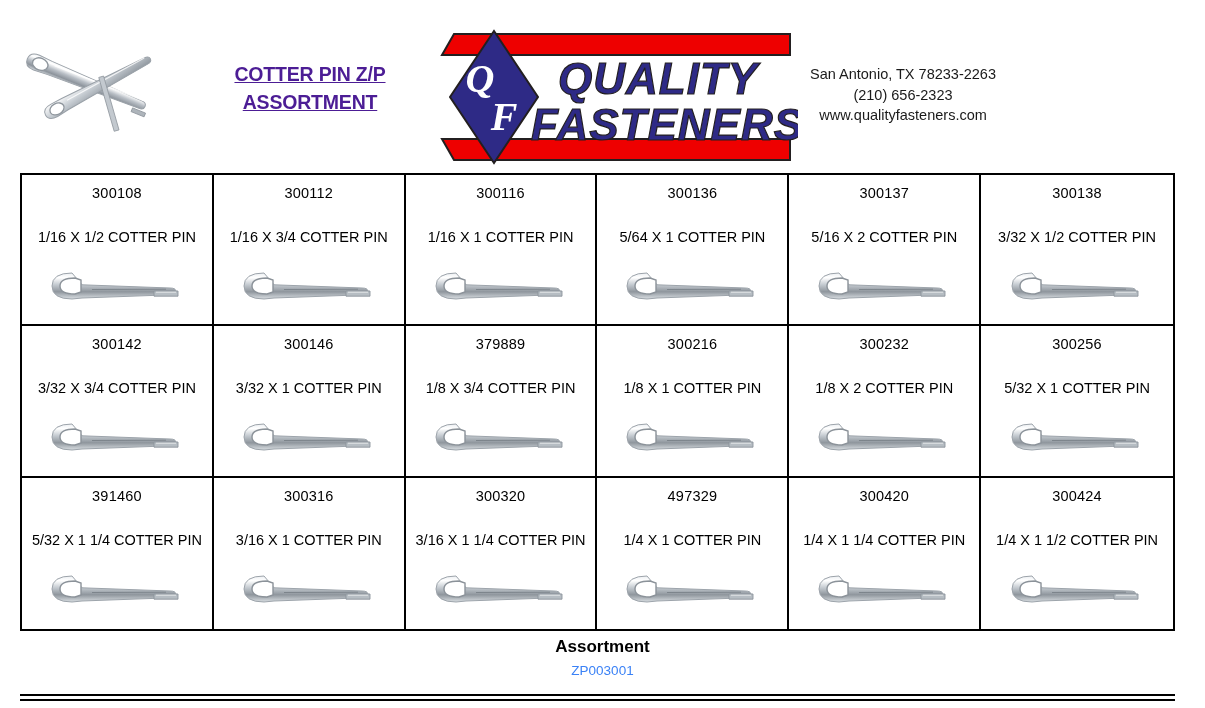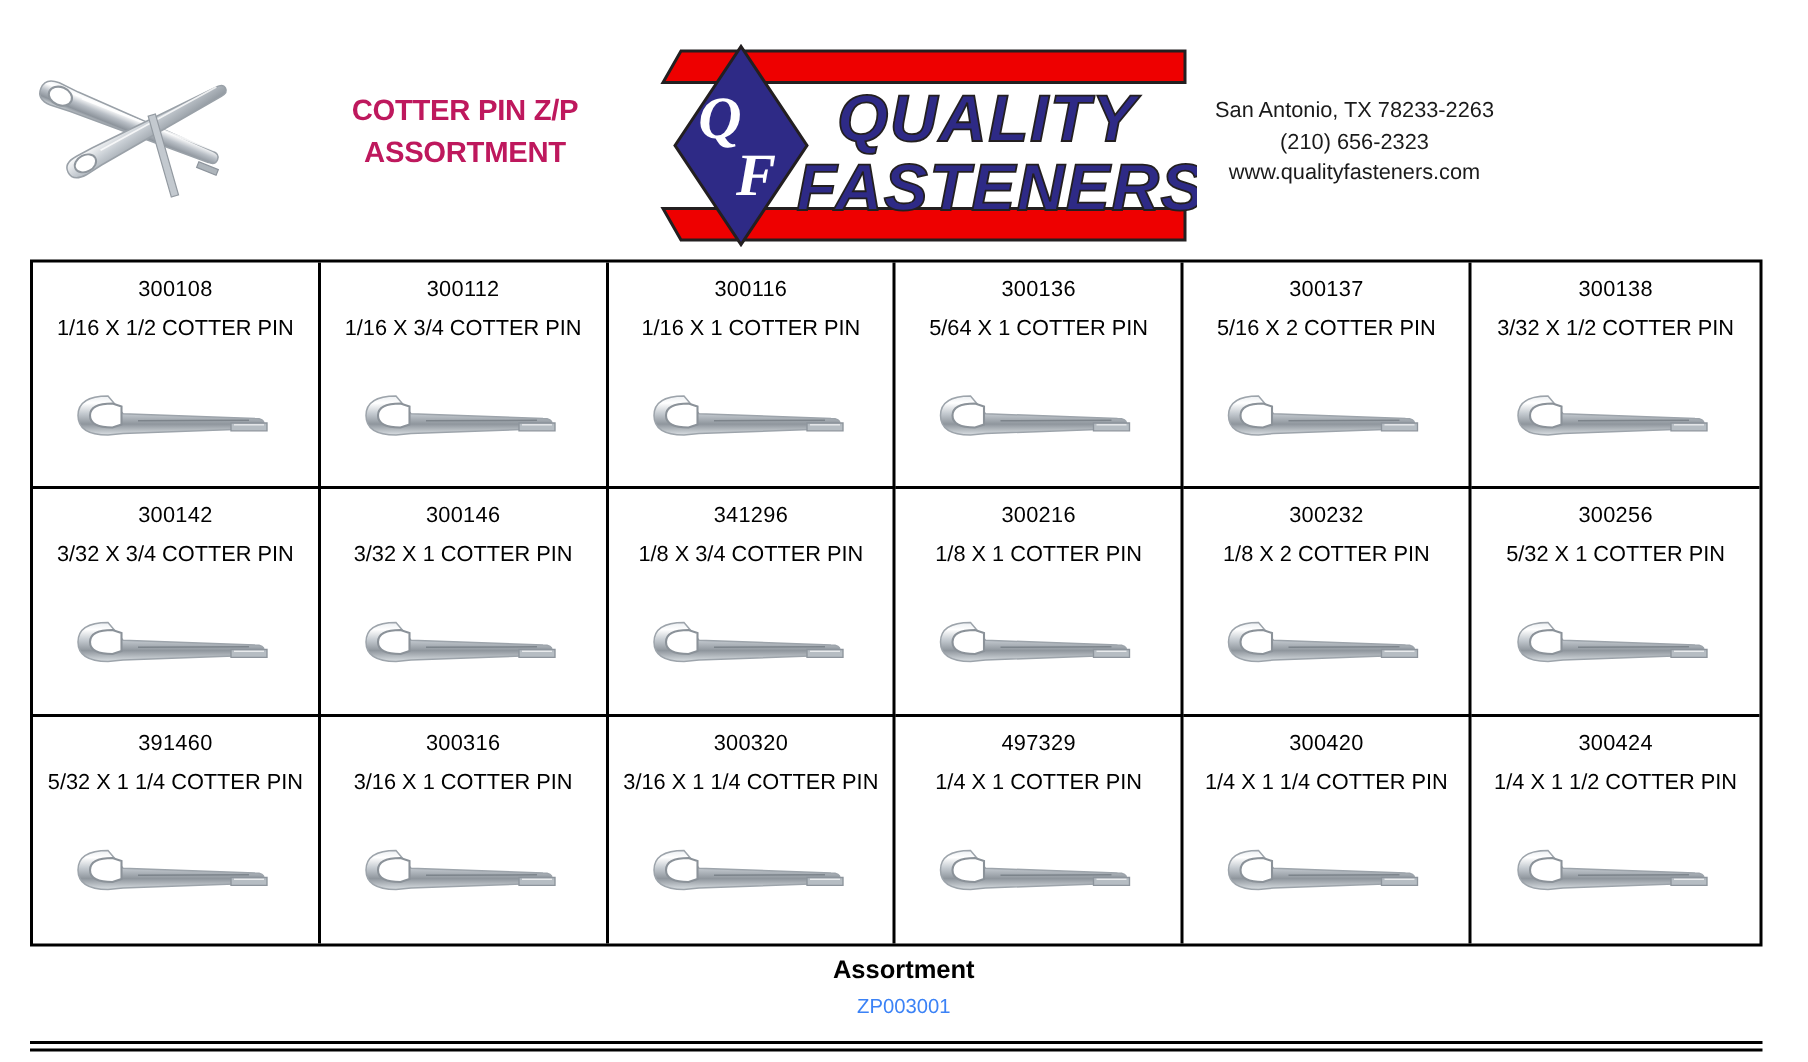--- a/index.html
+++ b/index.html
@@ -21,21 +21,22 @@
   .hero-img{
     position:absolute;left:20px;top:28px;width:190px;height:125px;
   }
   .title-block{
     position:absolute;left:212px;top:60px;width:196px;
     text-align:center;
     font-weight:bold;
     font-size:19.5px;
     line-height:28px;
     letter-spacing:-0.2px;
-    color:#be185d;
+    color:#4c1d95;
+    text-decoration:underline;
   }
   .logo{
     position:absolute;left:398px;top:26px;width:400px;height:142px;
   }
   .addr{
     position:absolute;left:772px;top:64px;width:262px;
     text-align:center;
     font-size:14.5px;
     line-height:20.5px;
     color:#1a1a1a;
@@ -67,21 +68,21 @@
   .cell:nth-child(n+13){border-bottom:none;}
   .part-no{
     font-size:14.5px;
     line-height:19px;
     letter-spacing:0.2px;
     color:#000;
   }
   .part-desc{
     font-size:14.5px;
     line-height:19px;
-    margin-top:7px;
+    margin-top:25px;
     white-space:nowrap;
     color:#000;
   }
   .pin-holder{
     flex:1;
     display:flex;
     align-items:center;
     justify-content:center;
     width:100%;
   }
@@ -403,21 +404,21 @@
             <path d="M30,11 q-20,0 -20,13 q0,13 20,13 l10,-1 l88,-3.2 q6,0 6,-3.4 q0,-3.4 -6,-3.4 l-88,-3.2 z" fill="url(#g7)" stroke="#9da4ab" stroke-width="1"></path>
             <path d="M33,16 q-15,0 -15,8 q0,8 15,8 l6,-2 l0,-12 z" fill="#ffffff" stroke="#8b9299" stroke-width="1.4"></path>
             <path d="M44,18.5 L126,20.5" stroke="#ffffff" stroke-width="1.6" opacity="0.9"></path>
             <path d="M50,27.5 L124,27.2" stroke="#717980" stroke-width="1" opacity="0.75"></path>
             <path d="M112,29 l24,0 l0,5.2 l-24,0 z" fill="#b6bdc3" stroke="#8d949c" stroke-width="0.9"></path>
             <path d="M114,30.2 l20,0" stroke="#ffffff" stroke-width="0.9" opacity="0.7"></path>
           </svg>
         </div>
       </div>
       <div class="cell">
-        <div class="part-no">341296</div>
+        <div class="part-no">379889</div>
         <div class="part-desc">1/8 X 3/4 COTTER PIN</div>
         <div class="pin-holder">
           <svg class="pin-svg" width="150" height="48" viewBox="0 0 150 48">
             <defs>
               <linearGradient id="g8" x1="0" y1="0" x2="0" y2="1">
                 <stop offset="0%" stop-color="#eceff2"></stop>
                 <stop offset="18%" stop-color="#ffffff"></stop>
                 <stop offset="45%" stop-color="#c4cad0"></stop>
                 <stop offset="72%" stop-color="#8f969d"></stop>
                 <stop offset="100%" stop-color="#d9dee2"></stop>

